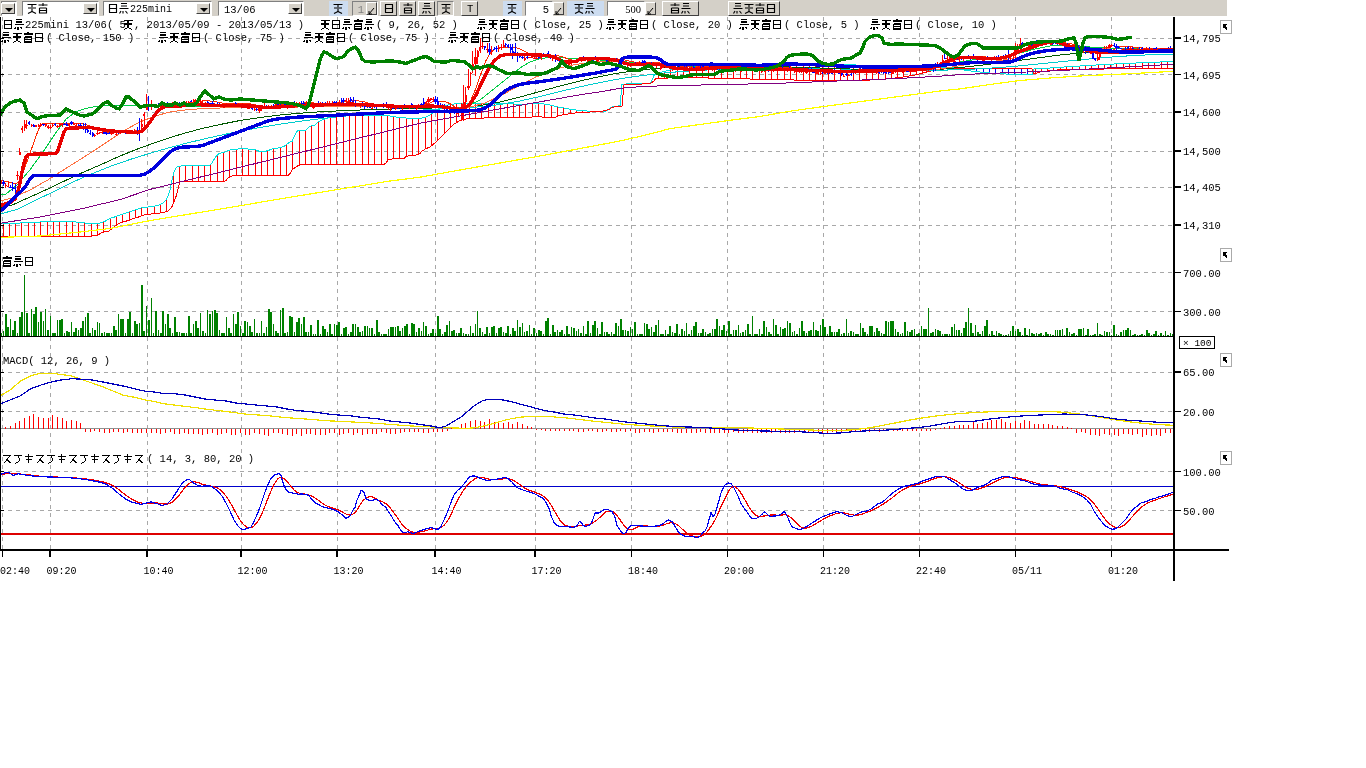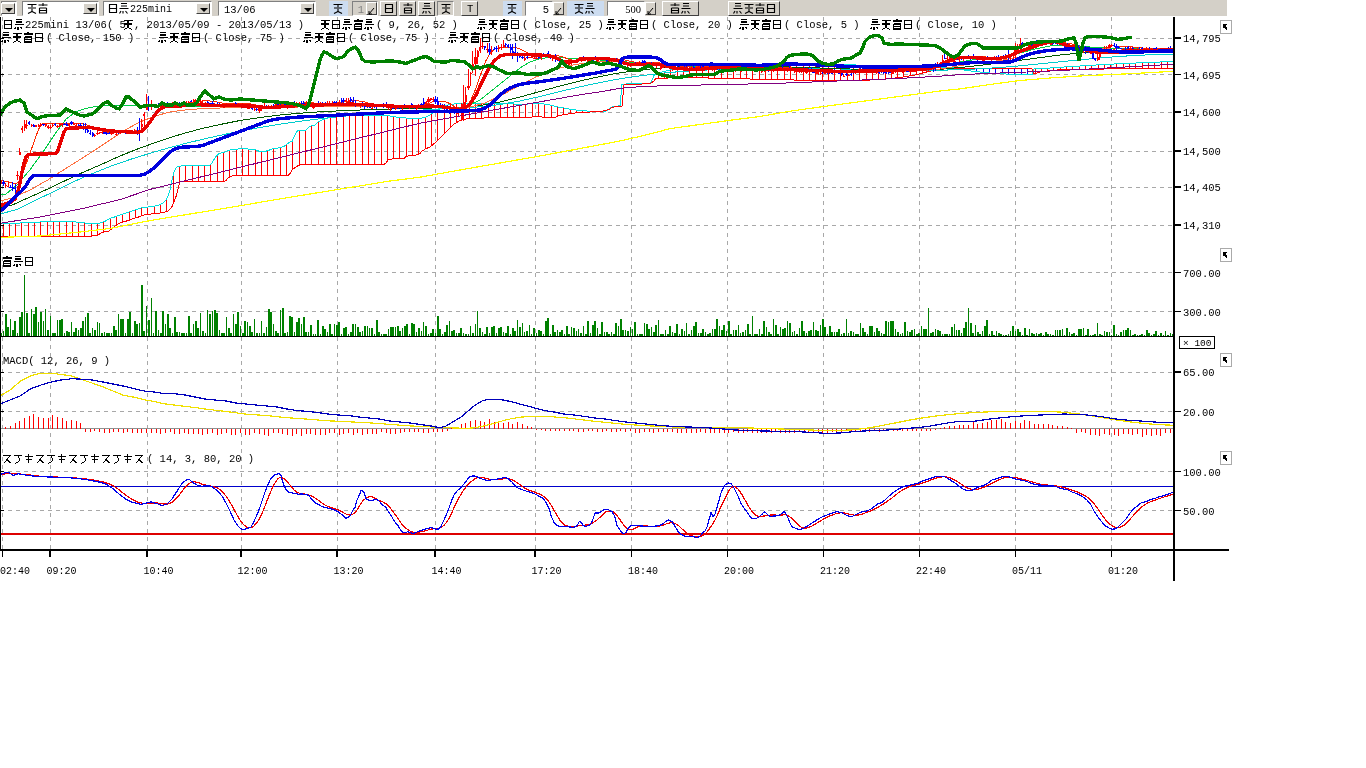--- a/index.html
+++ b/index.html
@@ -48,21 +48,21 @@
 <div style="position:absolute;left:103px;top:1px;width:109px;height:15px;background:#fff;border:1px solid;border-color:#808080 #fff #fff #808080">
     <svg style="position:absolute;left:4px;top:1px" width="22" height="12">
       <use href="#k0" x="0" y="0"></use>
       <use href="#k3" x="11" y="0"></use>
     </svg>
     <span style="position:absolute;left:26px;top:2px;font-family:'Liberation Mono';font-size:10px">225mini</span>
     <div style="position:absolute;right:1px;top:1px;width:14px;height:11px;background:#d4d0c8;border:1px solid;border-color:#fff #404040 #404040 #fff">
       <div style="position:absolute;left:3px;top:4px;width:0;height:0;border-left:4px solid transparent;border-right:4px solid transparent;border-top:4px solid #000"></div>
     </div>
   </div>
-<div style="position:absolute;left:218px;top:1px;width:98px;height:15px;background:#fff;border:1px solid;border-color:#808080 #fff #fff #808080">
+<div style="position:absolute;left:218px;top:1px;width:86px;height:15px;background:#fff;border:1px solid;border-color:#808080 #fff #fff #808080">
     <span style="position:absolute;left:5px;top:2px;font-family:'Liberation Mono';font-size:10.5px">13/06</span>
     <div style="position:absolute;right:1px;top:1px;width:14px;height:11px;background:#d4d0c8;border:1px solid;border-color:#fff #404040 #404040 #fff">
       <div style="position:absolute;left:3px;top:4px;width:0;height:0;border-left:4px solid transparent;border-right:4px solid transparent;border-top:4px solid #000"></div>
     </div>
   </div>
 <div style="position:absolute;left:329px;top:1px;width:19px;height:15px;background:#ccdcf0">
     <svg style="position:absolute;left:4px;top:2px" width="11" height="12">
       <use href="#k2" x="0" y="0"></use>
     </svg>
   </div>

